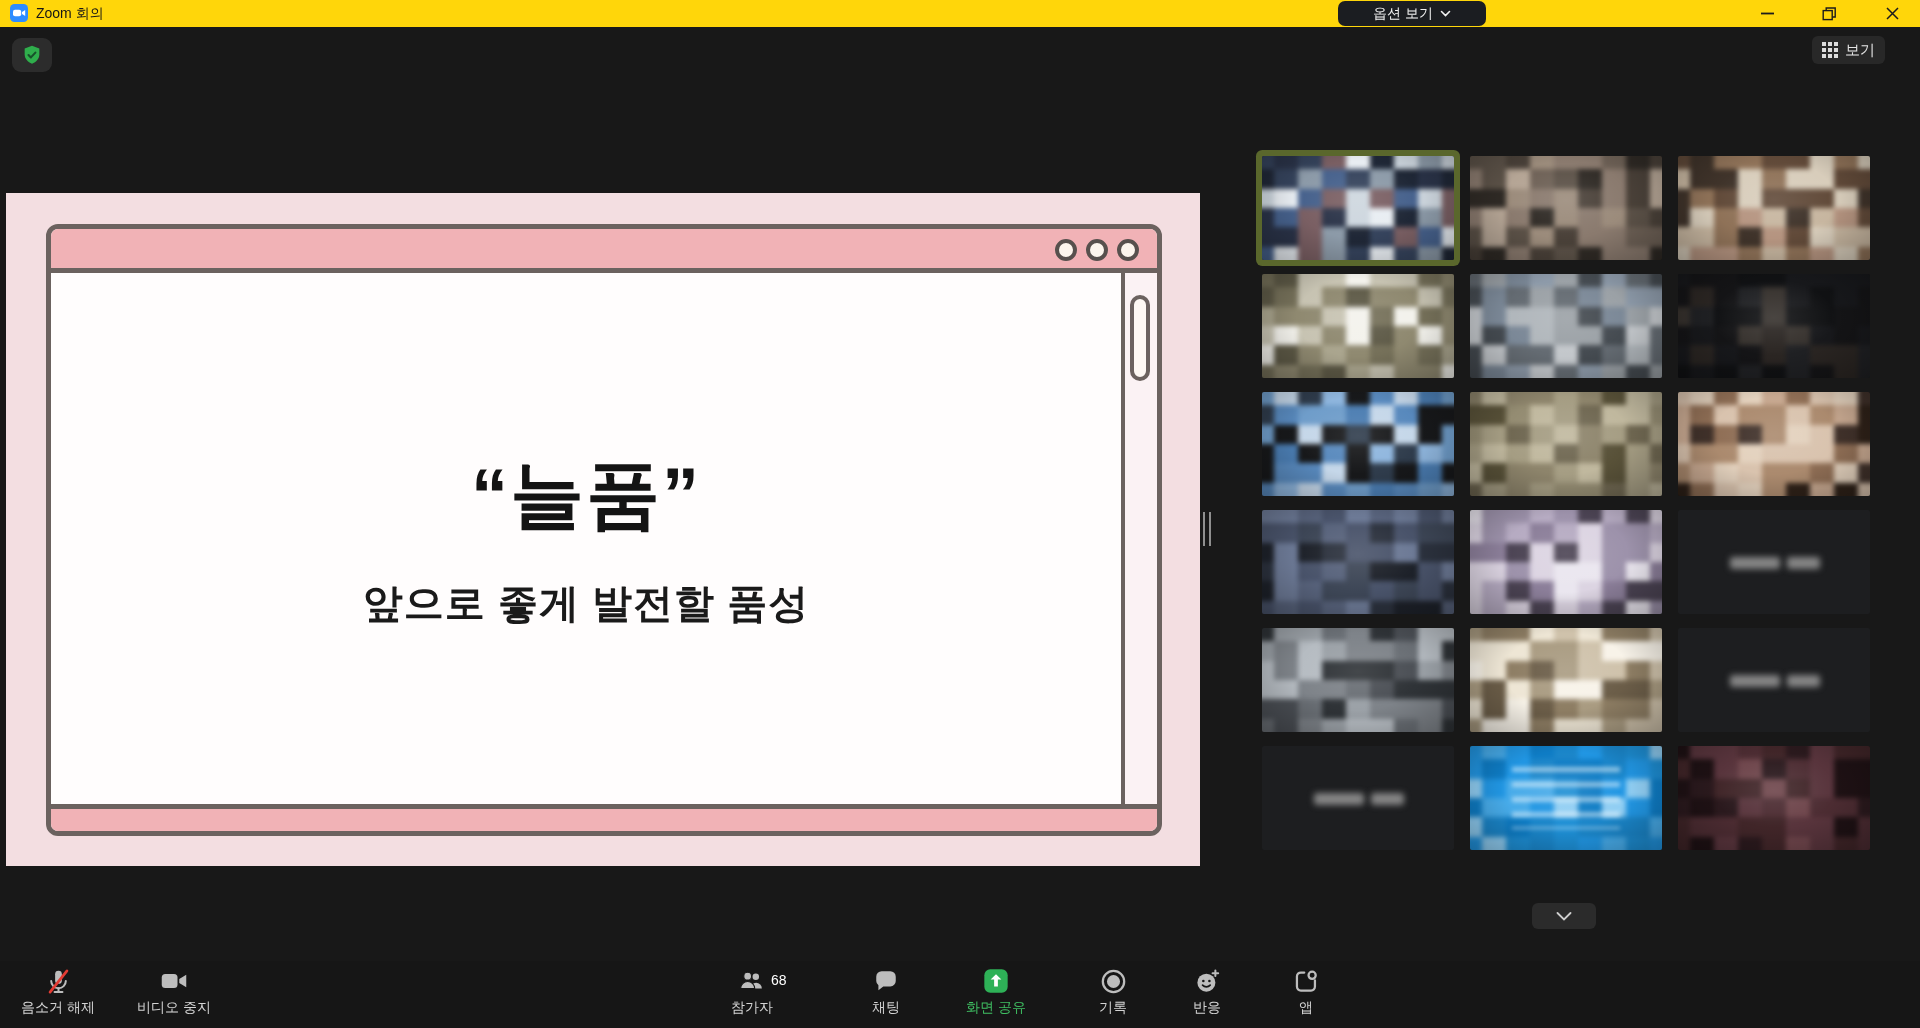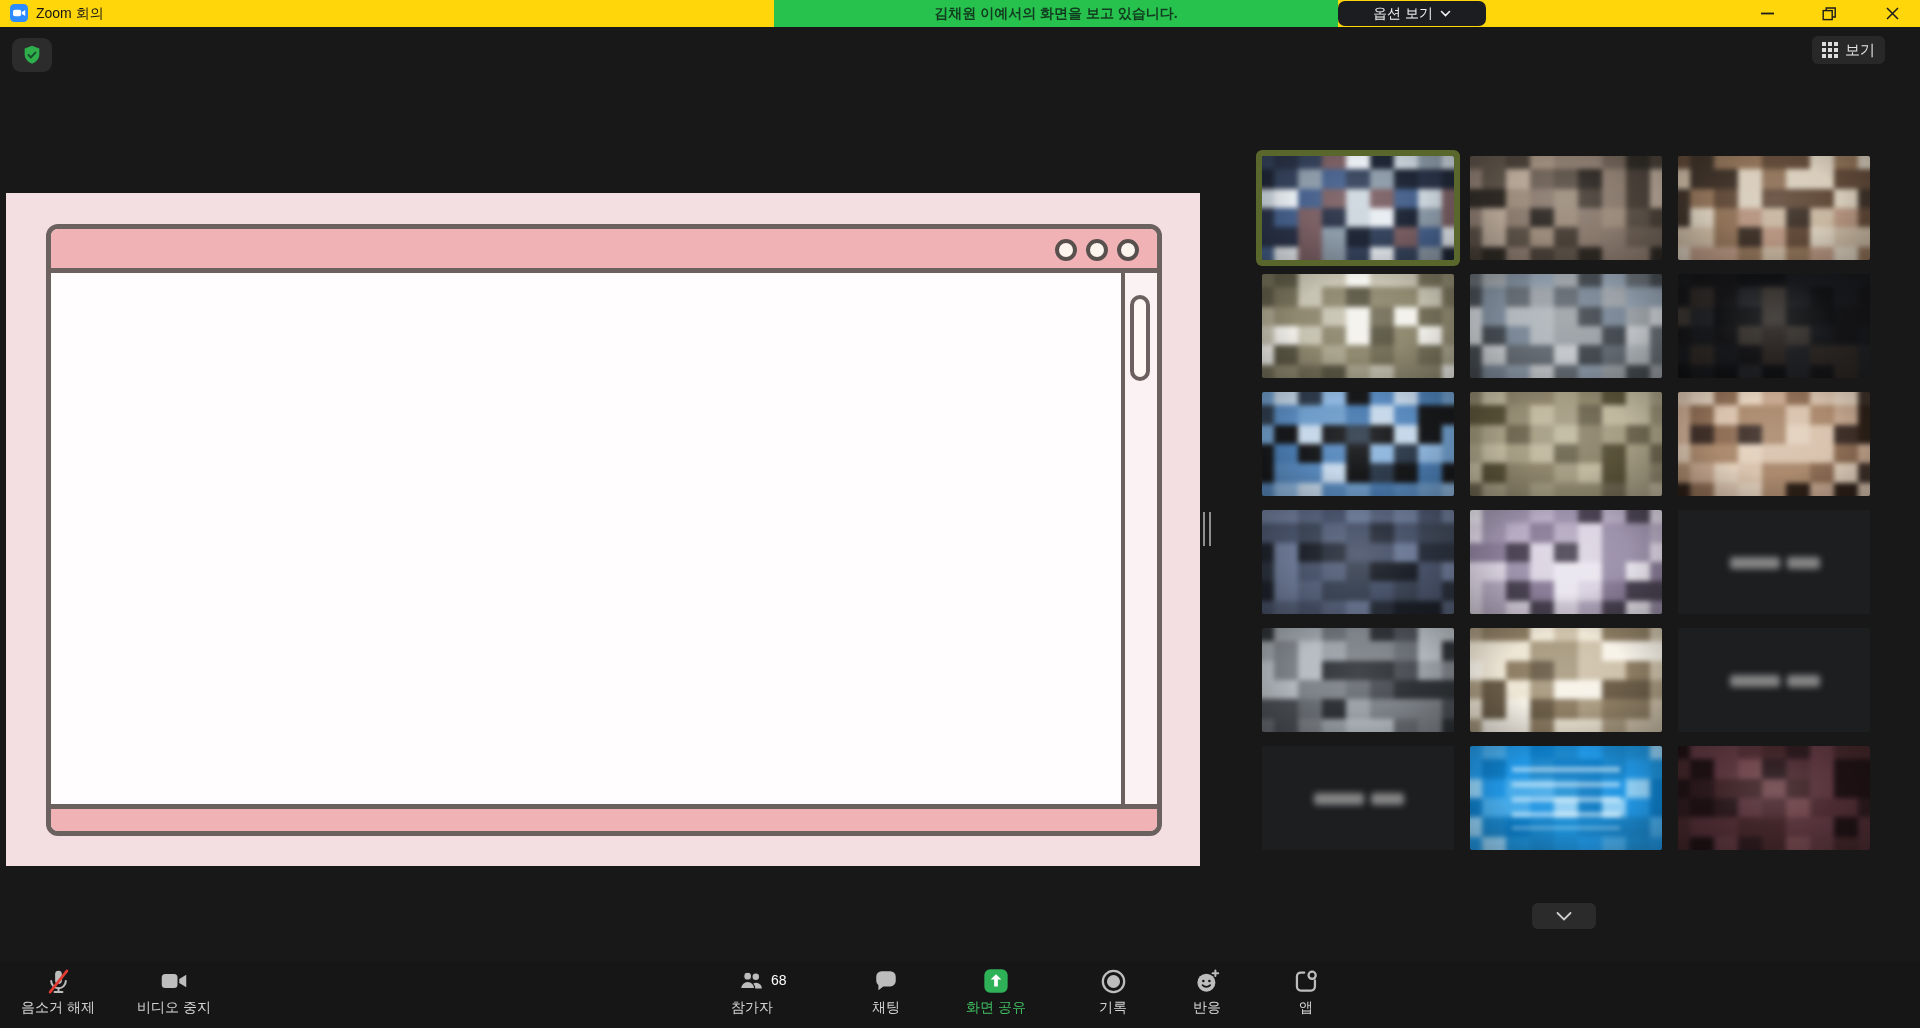--- a/index.html
+++ b/index.html
@@ -81,23 +81,20 @@
 <div class="titlebar">
   <span class="appicon">
     <svg width="18" height="18" viewBox="0 0 18 18">
         <rect width="18" height="18" rx="4.5" fill="#2d8cff"></rect>
         <rect x="3" y="5.7" width="8.2" height="6.6" rx="2" fill="#fff"></rect>
         <path d="M12 8l3.2-1.9v5.8L12 10z" fill="#fff"></path>
       </svg>
   </span>
   <span class="apptitle">Zoom 회의</span>
 
-  <div class="watch-banner">
-    <span>김채원 이예서의 화면을 보고 있습니다.</span>
-  </div>
   <button class="options-btn">
     <span>옵션 보기</span>
     <svg width="11" height="8" viewBox="0 0 11 8">
         <path d="M1.5 1.5l4 4 4-4" stroke="#f0f0f0" stroke-width="1.6" fill="none" stroke-linecap="round"></path>
       </svg>
   </button>
 
   <button class="winctl min">
     <svg width="13" height="3" viewBox="0 0 13 3">
         <rect width="13" height="1.8" y="0.6" fill="#1c1c1c"></rect>
@@ -144,20 +141,22 @@
   <div class="slide-window">
     <div class="sw-header">
       <div class="sw-dots">
         <div class="sw-dot"></div>
         <div class="sw-dot"></div>
         <div class="sw-dot"></div>
       </div>
     </div>
     <div class="sw-body">
       <div class="sw-content">
+        <div class="slide-title">“늘품”</div>
+        <div class="slide-subtitle">앞으로 좋게 발전할 품성</div>
       </div>
       <div class="sw-scrollcol">
         <div class="sw-thumb"></div>
       </div>
     </div>
     <div class="sw-footer"></div>
   </div>
 </div>
 
 <div class="panel-divider"></div>

